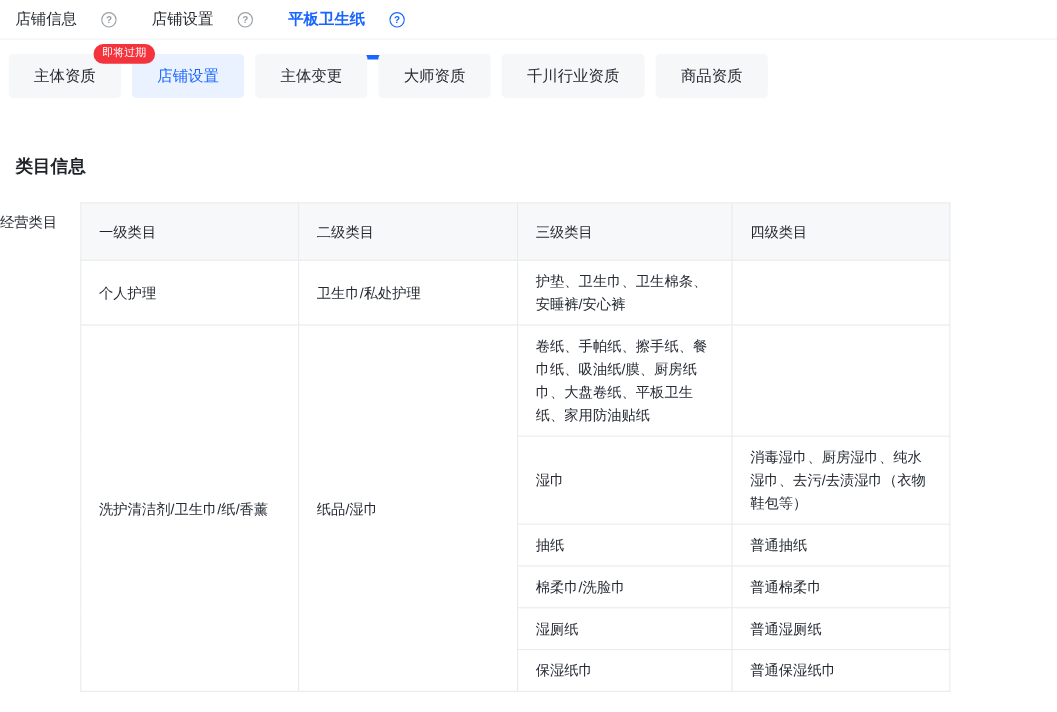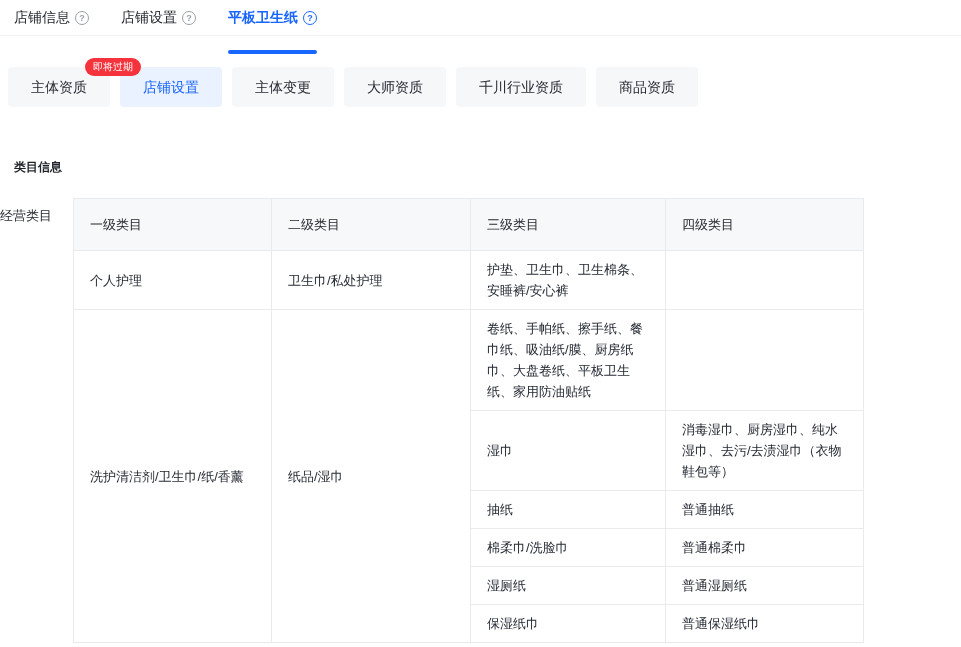--- a/index.html
+++ b/index.html
@@ -17,21 +17,21 @@
     display: flex;
     align-items: flex-start;
     padding: 9px 0 0 14px;
     height: 36px;
     border-bottom: 1px solid #f0f1f3;
   }
   .top-tab {
     position: relative;
     display: flex;
     align-items: center;
-    gap: 5px;
+    gap: 22px;
     margin-right: 32px;
     padding-bottom: 26px;
     font-size: 14px;
     color: #252931;
     cursor: pointer;
     white-space: nowrap;
   }
   .top-tab.active { color: #1966ff; font-weight: 700; }
   .top-tab.active::after {
     content: "";
@@ -53,21 +53,21 @@
     color: #9aa0a8;
     line-height: 1;
   }
   .top-tab.active .help-icon { border-color: #1966ff; color: #1966ff; }
 
   
   .subtabs {
     display: flex;
     gap: 10px;
     padding-left: 8px;
-    margin-top: 31px;
+    margin-top: 13px;
     align-items: flex-end;
   }
   .subtab-wrap { position: relative; }
   .subtab {
     display: inline-block;
     padding: 0 23px;
     height: 40px;
     line-height: 40px;
     background: #f6f7f9;
     border-radius: 4px;
@@ -92,21 +92,21 @@
     background: #f5333c;
     color: #ffffff;
     font-size: 10px;
     border-radius: 9px;
     white-space: nowrap;
   }
 
   
   .section-title {
     margin: 52px 0 16px 14px;
-    font-size: 12px;
+    font-size: 16px;
     font-weight: 700;
     color: #1f2329;
   }
   .content-row {
     display: flex;
     align-items: flex-start;
     margin-top: 22px;
   }
   .field-label {
     width: 73px;

